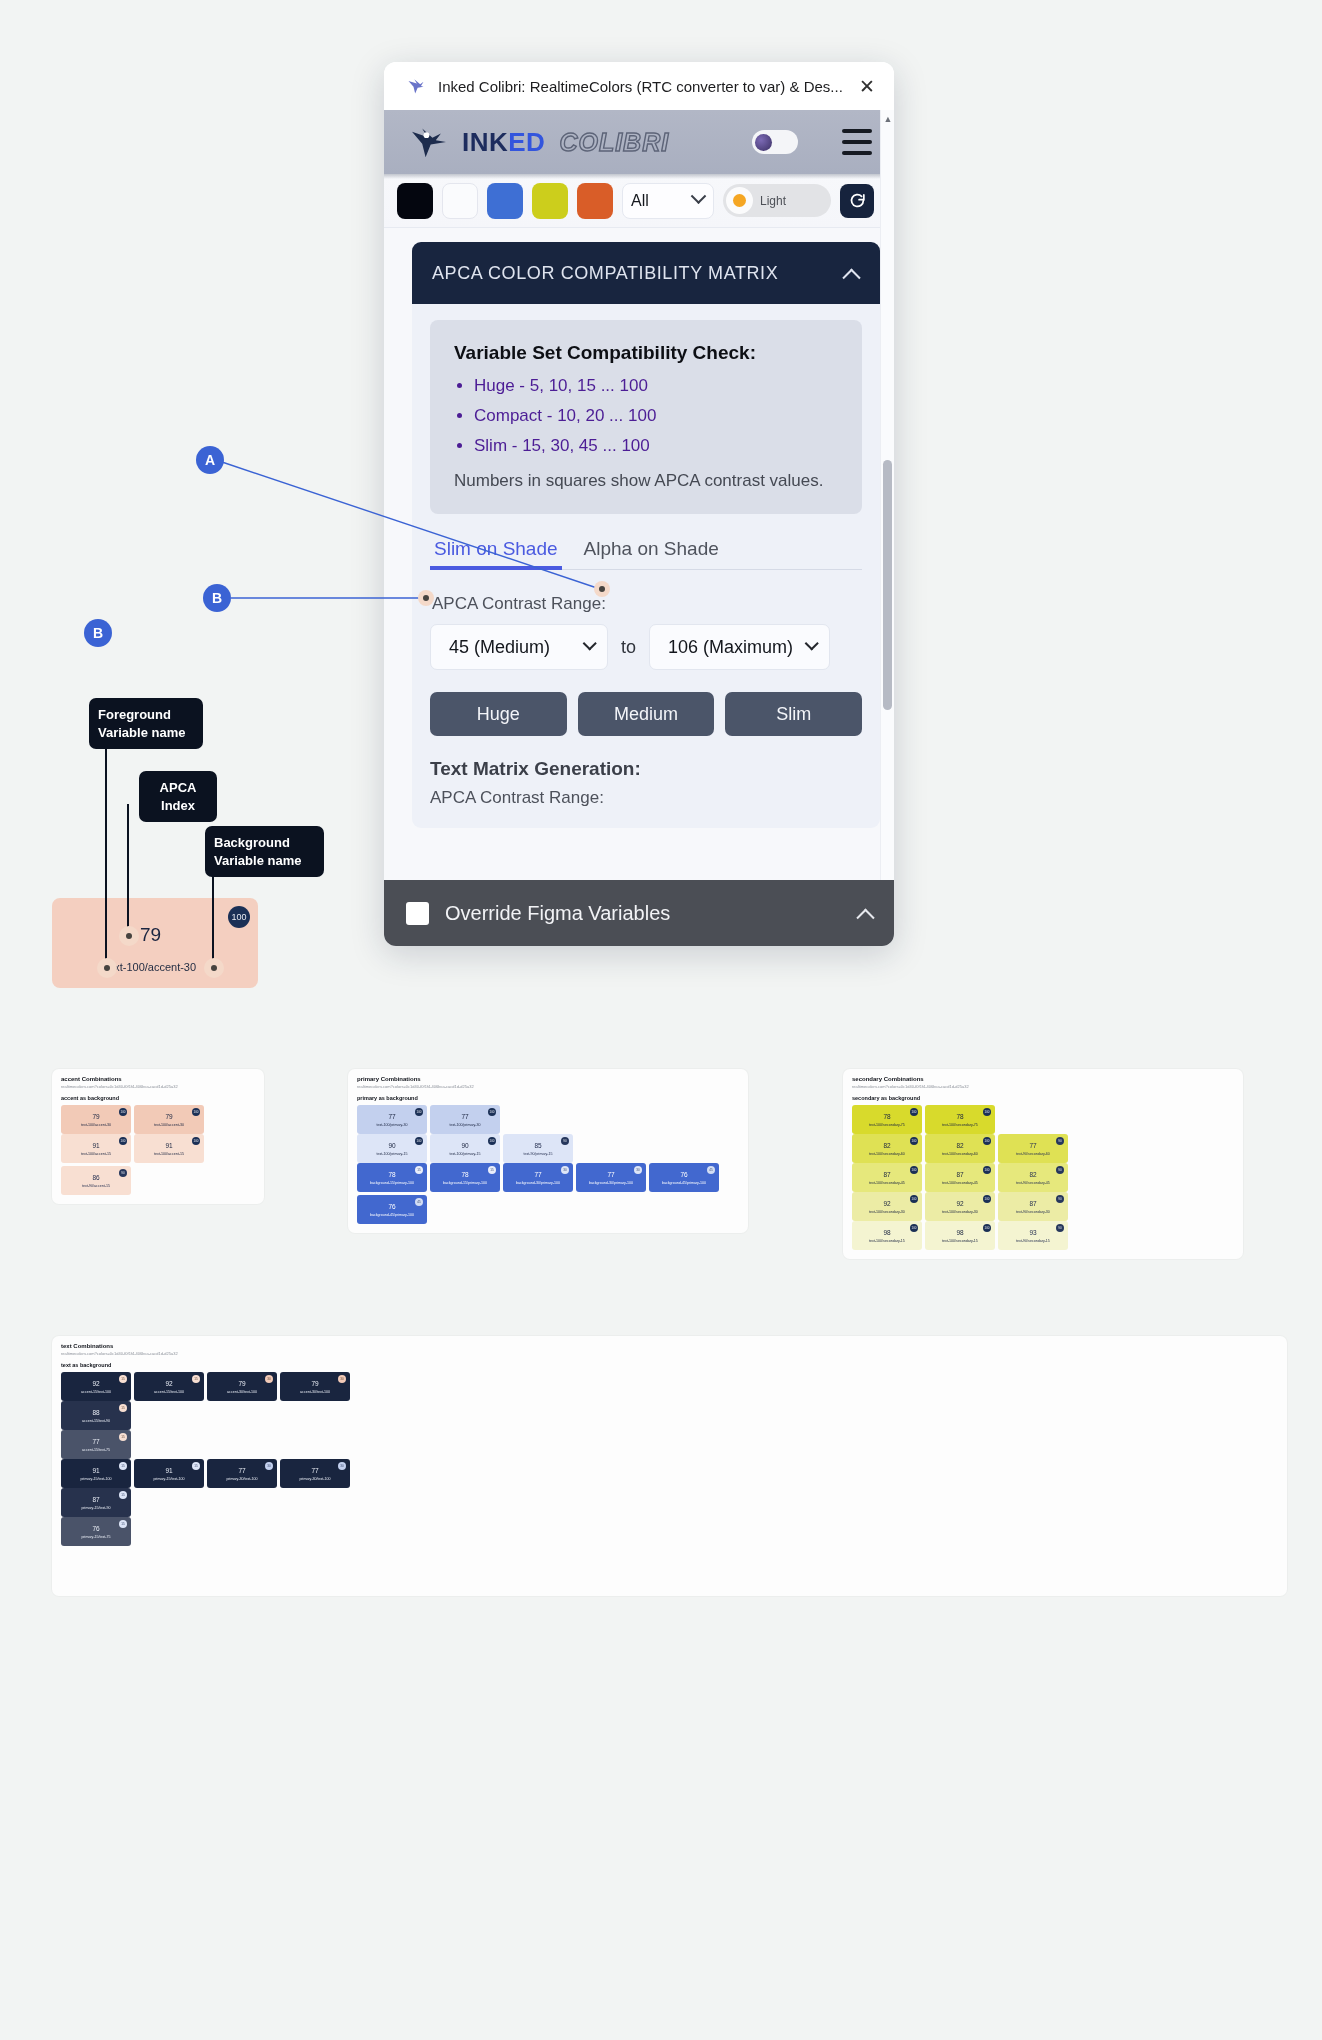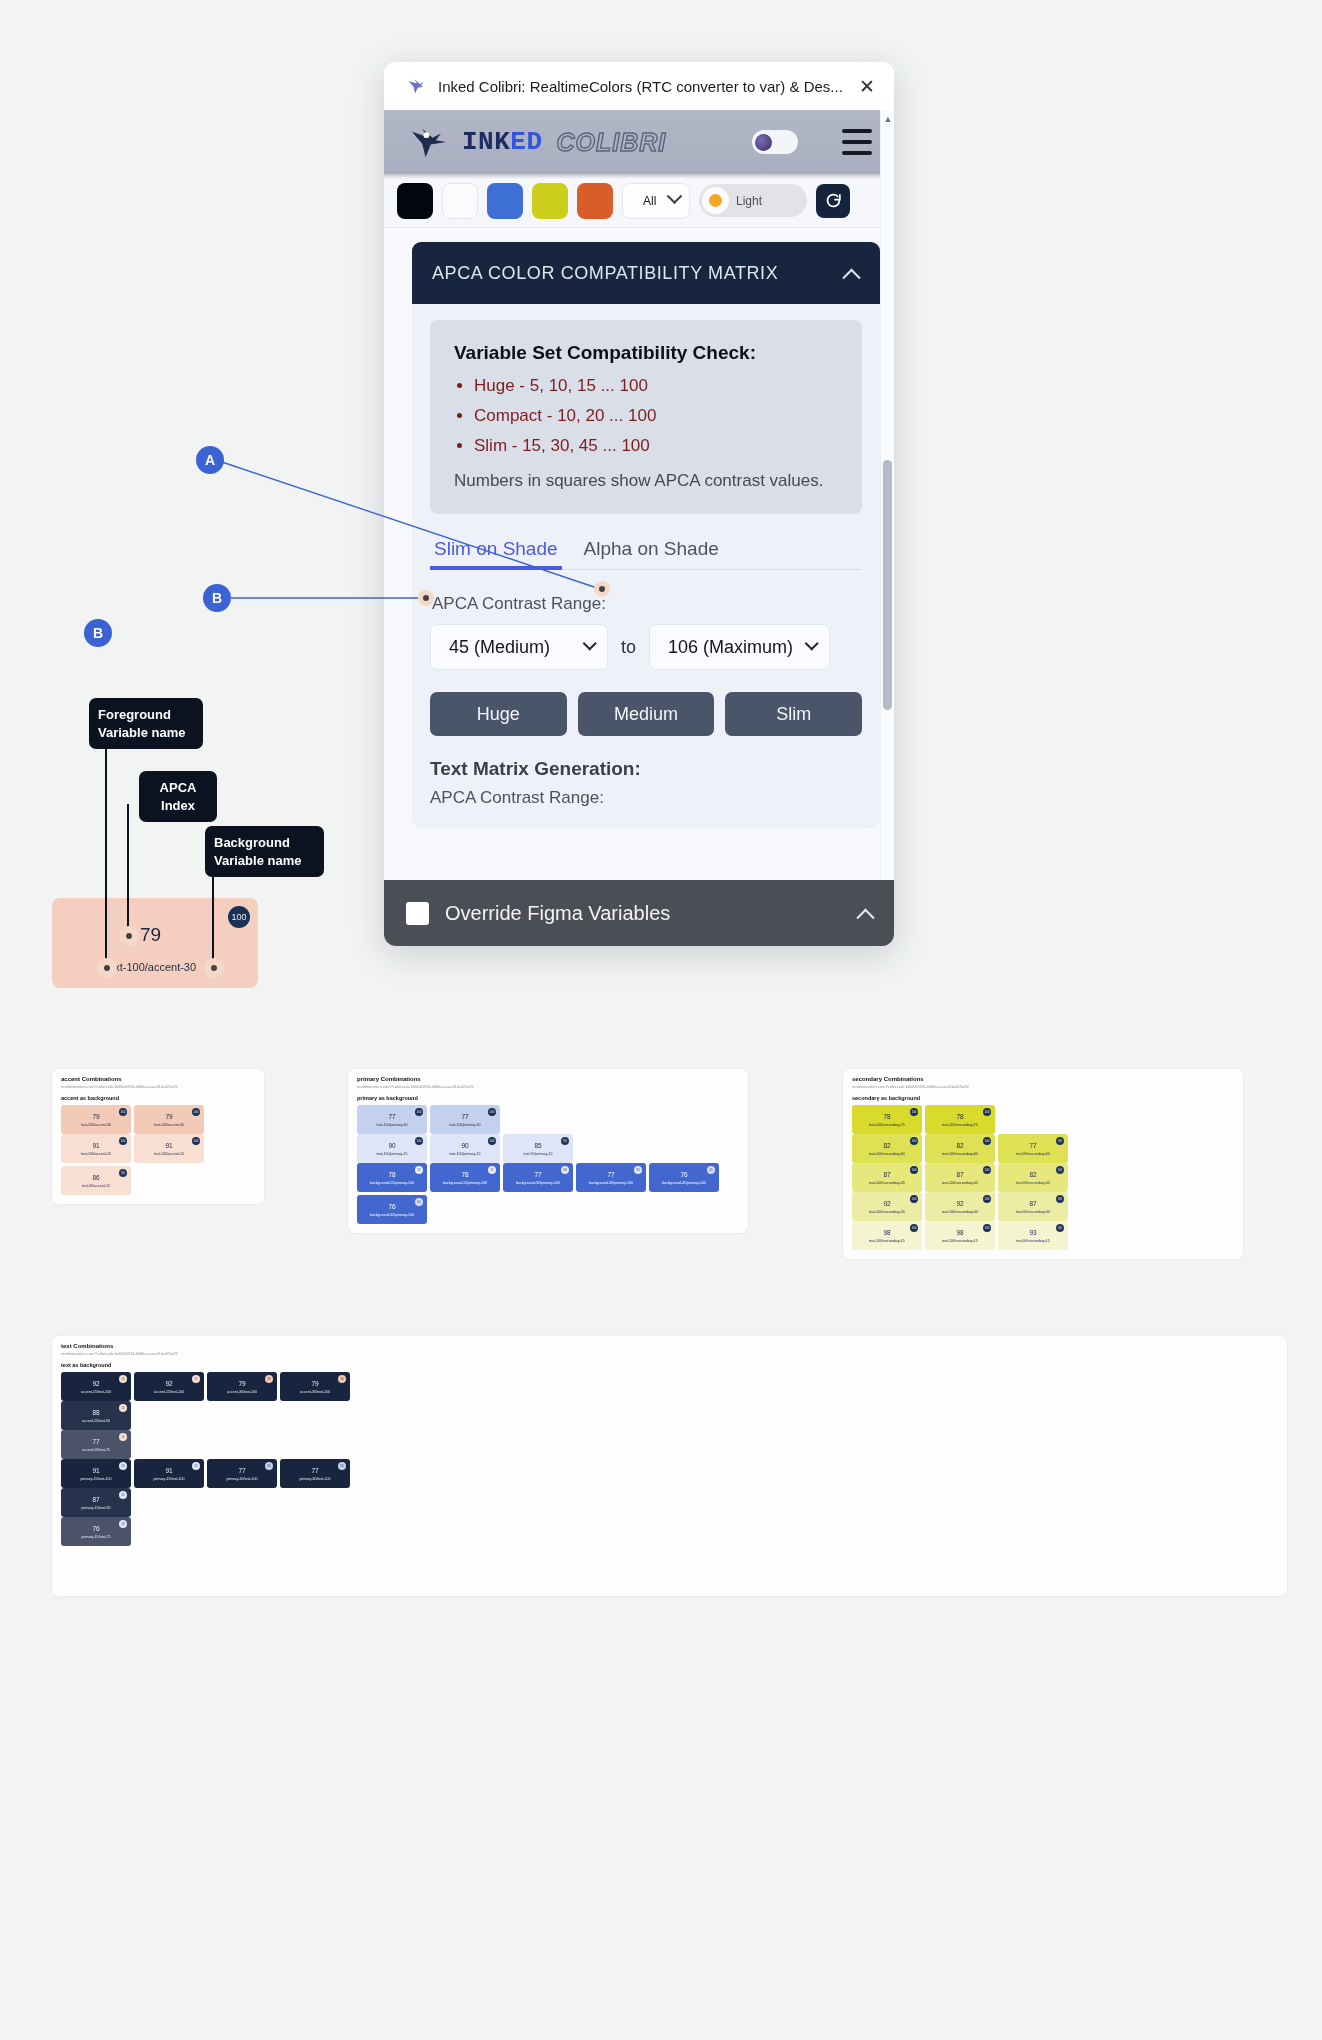--- a/index.html
+++ b/index.html
@@ -69,21 +69,21 @@
   .brandbar {
     height: 64px;
     background: linear-gradient(180deg,#b2b7c6 0%, #a9afc0 100%);
     display: flex; align-items: center;
     padding: 0 22px 0 26px; gap: 14px;
     position: relative;
   }
   .brand-logo { width: 38px; height: 34px; flex: none; }
   .brand-inked {
     font-size: 26px; font-weight: 800; letter-spacing: .5px;
-    font-family: Liberation Mono, monospace;
+    font-family: Liberation Sans, sans-serif;
     text-align: center;
   }
   .brand-inked .i1 { color: #1d2c5e; }
   .brand-inked .i2 { color: #3355dd; }
   .brand-colibri {
     font-size: 25px; font-weight: 700; font-style: italic;
     letter-spacing: 1px;
     color: transparent;
     -webkit-text-stroke: 1.4px #5d6478;
   }
@@ -117,25 +117,25 @@
   }
   .toolbar::before {
     content:""; position:absolute; top:0; left:0; right:0; height:5px;
     background: linear-gradient(180deg, rgba(70,80,100,.30), rgba(70,80,100,0));
   }
   .swatch {
     width: 36px; height: 36px; border-radius: 8px; flex: none; cursor: pointer;
   }
   .swatch.white { border: 1px solid #e4e6ee; }
   .select-all {
-    width: 68px; height: 36px;
+    width: 92px; height: 36px;
     background: #fdfdff; border: 1px solid #e5e8f0; border-radius: 8px;
     display: flex; align-items: center; justify-content: space-between;
-    padding: 0 9px 0 20px;
-    font-size: 12px; color: #14171d; cursor: pointer;
+    padding: 0 9px 0 8px;
+    font-size: 16px; color: #14171d; cursor: pointer;
   }
   .chev { width: 11px; height: 11px; border-right: 2px solid #3a3f49; border-bottom: 2px solid #3a3f49; transform: rotate(45deg) translate(-3px,-3px); }
   .light-toggle {
     width: 108px; height: 33px; border-radius: 17px;
     background: #e2e3e6;
     display: flex; align-items: center; gap: 7px;
     padding: 0 3px; cursor: pointer; flex: none;
   }
   .light-knob {
     width: 27px; height: 27px; border-radius: 50%;
@@ -175,21 +175,21 @@
   }
   .caret-up { width: 13px; height: 13px; border-left: 2.4px solid #dfe4ef; border-top: 2.4px solid #dfe4ef; transform: rotate(45deg) translate(3px,3px); }
   .matrix-body { padding: 16px 18px 20px 18px; }
   .info-box {
     background: #dadee8;
     border-radius: 8px;
     padding: 22px 24px 20px 24px;
   }
   .info-title { font-size: 19px; font-weight: bold; color: #0d0f14; margin-bottom: 10px; }
   .info-box ul { margin: 0 0 14px 20px; }
-  .info-box li { font-size: 17px; color: #7f1d1d; line-height: 1.0; margin: 13px 0; }
+  .info-box li { font-size: 17px; color: #4c1d95; line-height: 1.0; margin: 13px 0; }
   .info-note { font-size: 17px; color: #454953; line-height: 1.55; }
 
   .tabs { display: flex; gap: 18px; margin-top: 18px; border-bottom: 1px solid #d5dae6; }
   .tab {
     font-size: 19px; padding: 6px 4px 9px 4px; color: #4f535d; cursor: pointer;
     position: relative;
   }
   .tab.active { color: #4a5ae0; }
   .tab.active::after {
     content:""; position:absolute; left:0; right:0; bottom:-1px; height:4px; background:#4a5ae0;

